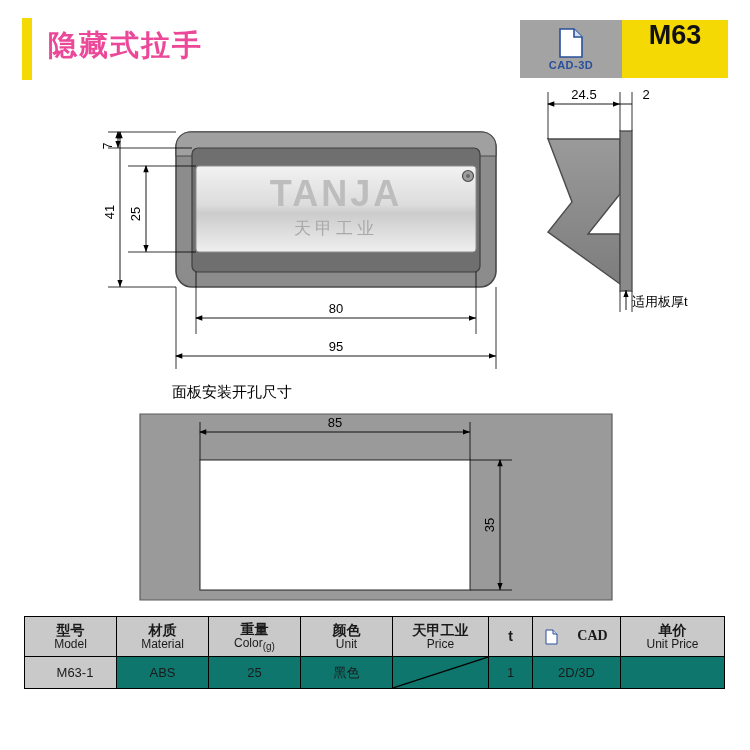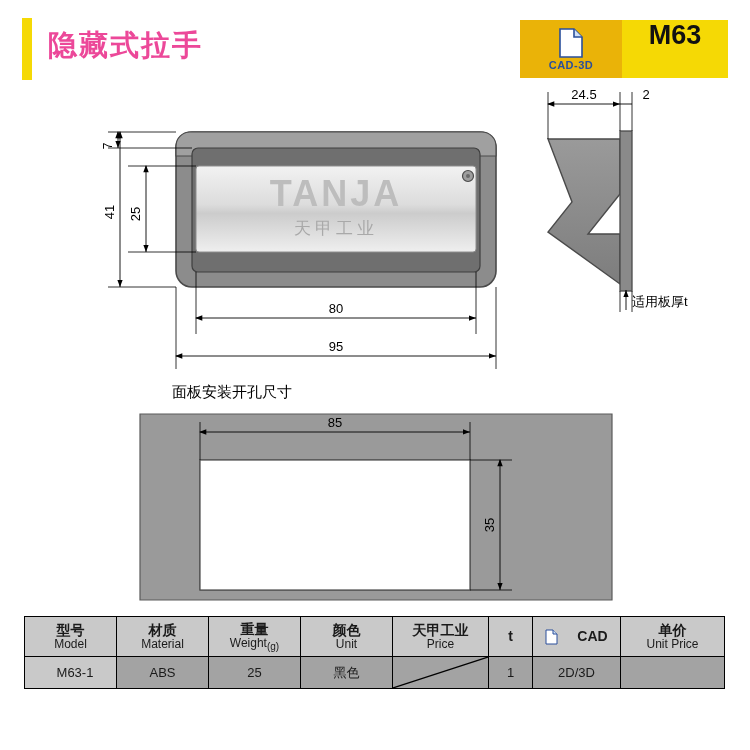--- a/index.html
+++ b/index.html
@@ -21,21 +21,21 @@
     position:absolute; left:22px; top:0; width:10px; height:62px;
     background:#f5d905;
   }
   .header-title {
     position:absolute; left:48px; top:8px;
     font-size:29px; font-weight:bold; letter-spacing:2px;
     color:#ec4899;
   }
   .cad-badge {
     position:absolute; left:520px; top:2px; width:102px; height:58px;
-    background:#eab308;
+    background:#a3a3a3;
     display:flex; flex-direction:column; align-items:center; justify-content:center;
   }
   .cad-badge .cad-txt {
     font-size:11px; font-weight:bold; color:#2a4f9b; letter-spacing:.5px; margin-top:1px;
   }
   .model-box {
     position:absolute; left:622px; top:2px; width:106px; height:58px;
     background:#f5d905; display:flex; align-items:flex-start; justify-content:center;
   }
   .model-box span { font-size:27px; font-weight:bold; color:#111; }
@@ -60,26 +60,26 @@
     padding:0;
   }
   .spec-table thead th {
     background:#c9c9c9;
     height:40px;
     font-weight:normal;
     line-height:1.15;
   }
   .spec-table thead th .cn { display:block; font-size:14px; font-weight:bold; }
   .spec-table thead th .en { display:block; font-size:12px; }
-  .spec-table tbody td { height:32px; background:#a3a3a3; }
+  .spec-table tbody td { height:32px; background:#0f766e; }
   .spec-table tbody td.model-cell { background:#c9c9c9;padding-left:9px; }
   .sub { font-size:10px; vertical-align:sub; }
   .diag-cell { position:relative; padding:0; }
   .diag-cell svg { position:absolute; left:0; top:0; width:100%; height:100%; }
-  .th-cad { display:flex; align-items:center; justify-content:center; gap:19px; }
+  .th-cad { display:flex; align-items:center; justify-content:center; gap:19px;font-family:Liberation Serif, serif; }
 </style>
 </head>
 <body>
 
 <div class="header">
   <div class="header-bar-left"></div>
   <div class="header-title">隐藏式拉手</div>
 
   <div class="cad-badge">
     <span class="sheet-icon">
@@ -224,21 +224,21 @@
         <span class="cn">型号</span>
         <span class="en">Model</span>
       </th>
       <th>
         <span class="cn">材质</span>
         <span class="en">Material</span>
       </th>
       <th>
         <span class="cn">重量</span>
         <span class="en">
-          <span>Weight</span><span class="sub">(g)</span>
+          <span>Color</span><span class="sub">(g)</span>
         </span>
       </th>
       <th>
         <span class="cn">颜色</span>
         <span class="en">Unit</span>
       </th>
       <th>
         <span class="cn">天甲工业</span>
         <span class="en">Price</span>
       </th>

